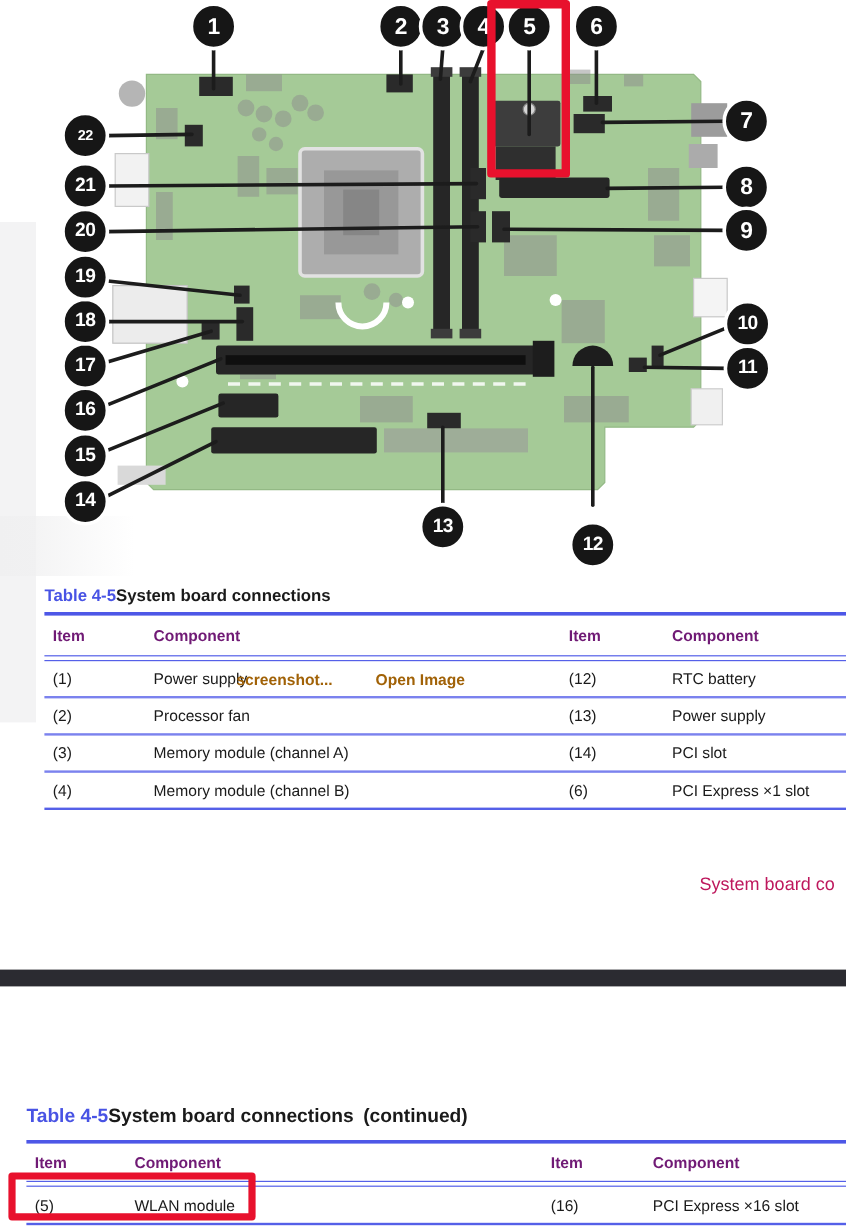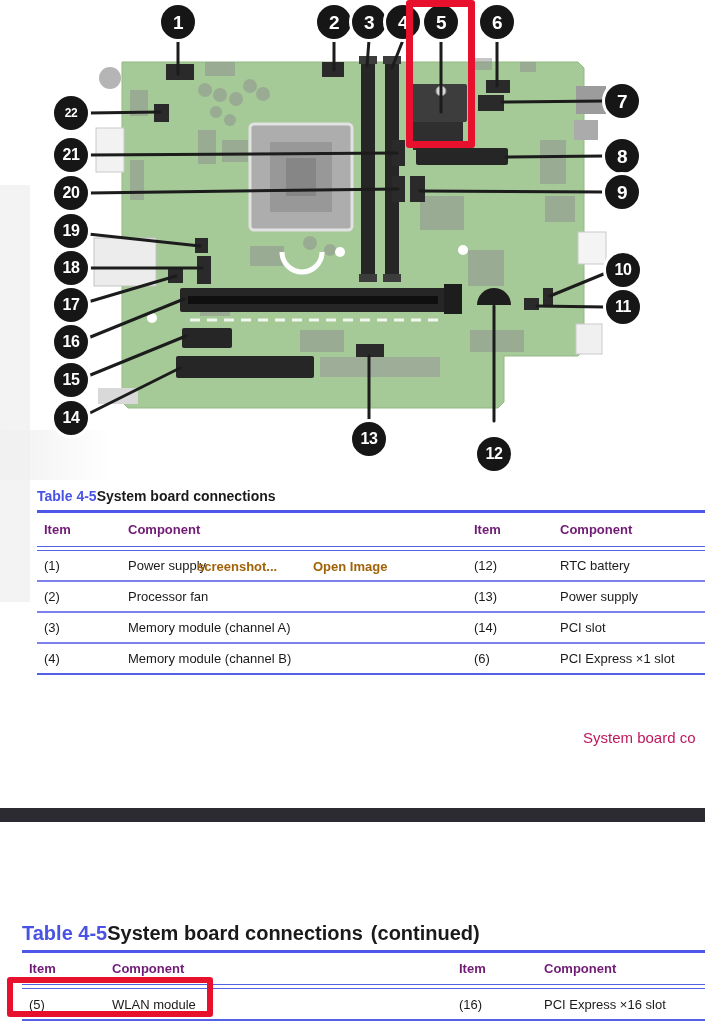--- a/index.html
+++ b/index.html
@@ -245,21 +245,21 @@
           <div class="tcell">(6)</div>
           <div class="tcell">PCI Express ×1 slot</div>
         </div>
       </div>
   </div>
 
   <div class="caption-frag" style="left:583px;top:729px;">System board co</div>
 
   <div class="sep-bar" style="top:808px;"></div>
 
-  <div class="table-title" style="left:22px;top:922px;font-size:20px;">
+  <div class="table-title" style="left:22px;top:922px;font-size:16px;">
     <span class="tlabel">Table 4-5</span><span>System board connections</span><span class="tcont">(continued)</span>
   </div>
 
   <div class="dtable t2" style="left:22px;top:950px;width:683px;">
     <div class="thead">
       <div class="thcell">Item</div>
       <div class="thcell">Component</div>
       <div class="thcell">Item</div>
       <div class="thcell">Component</div>
     </div>

